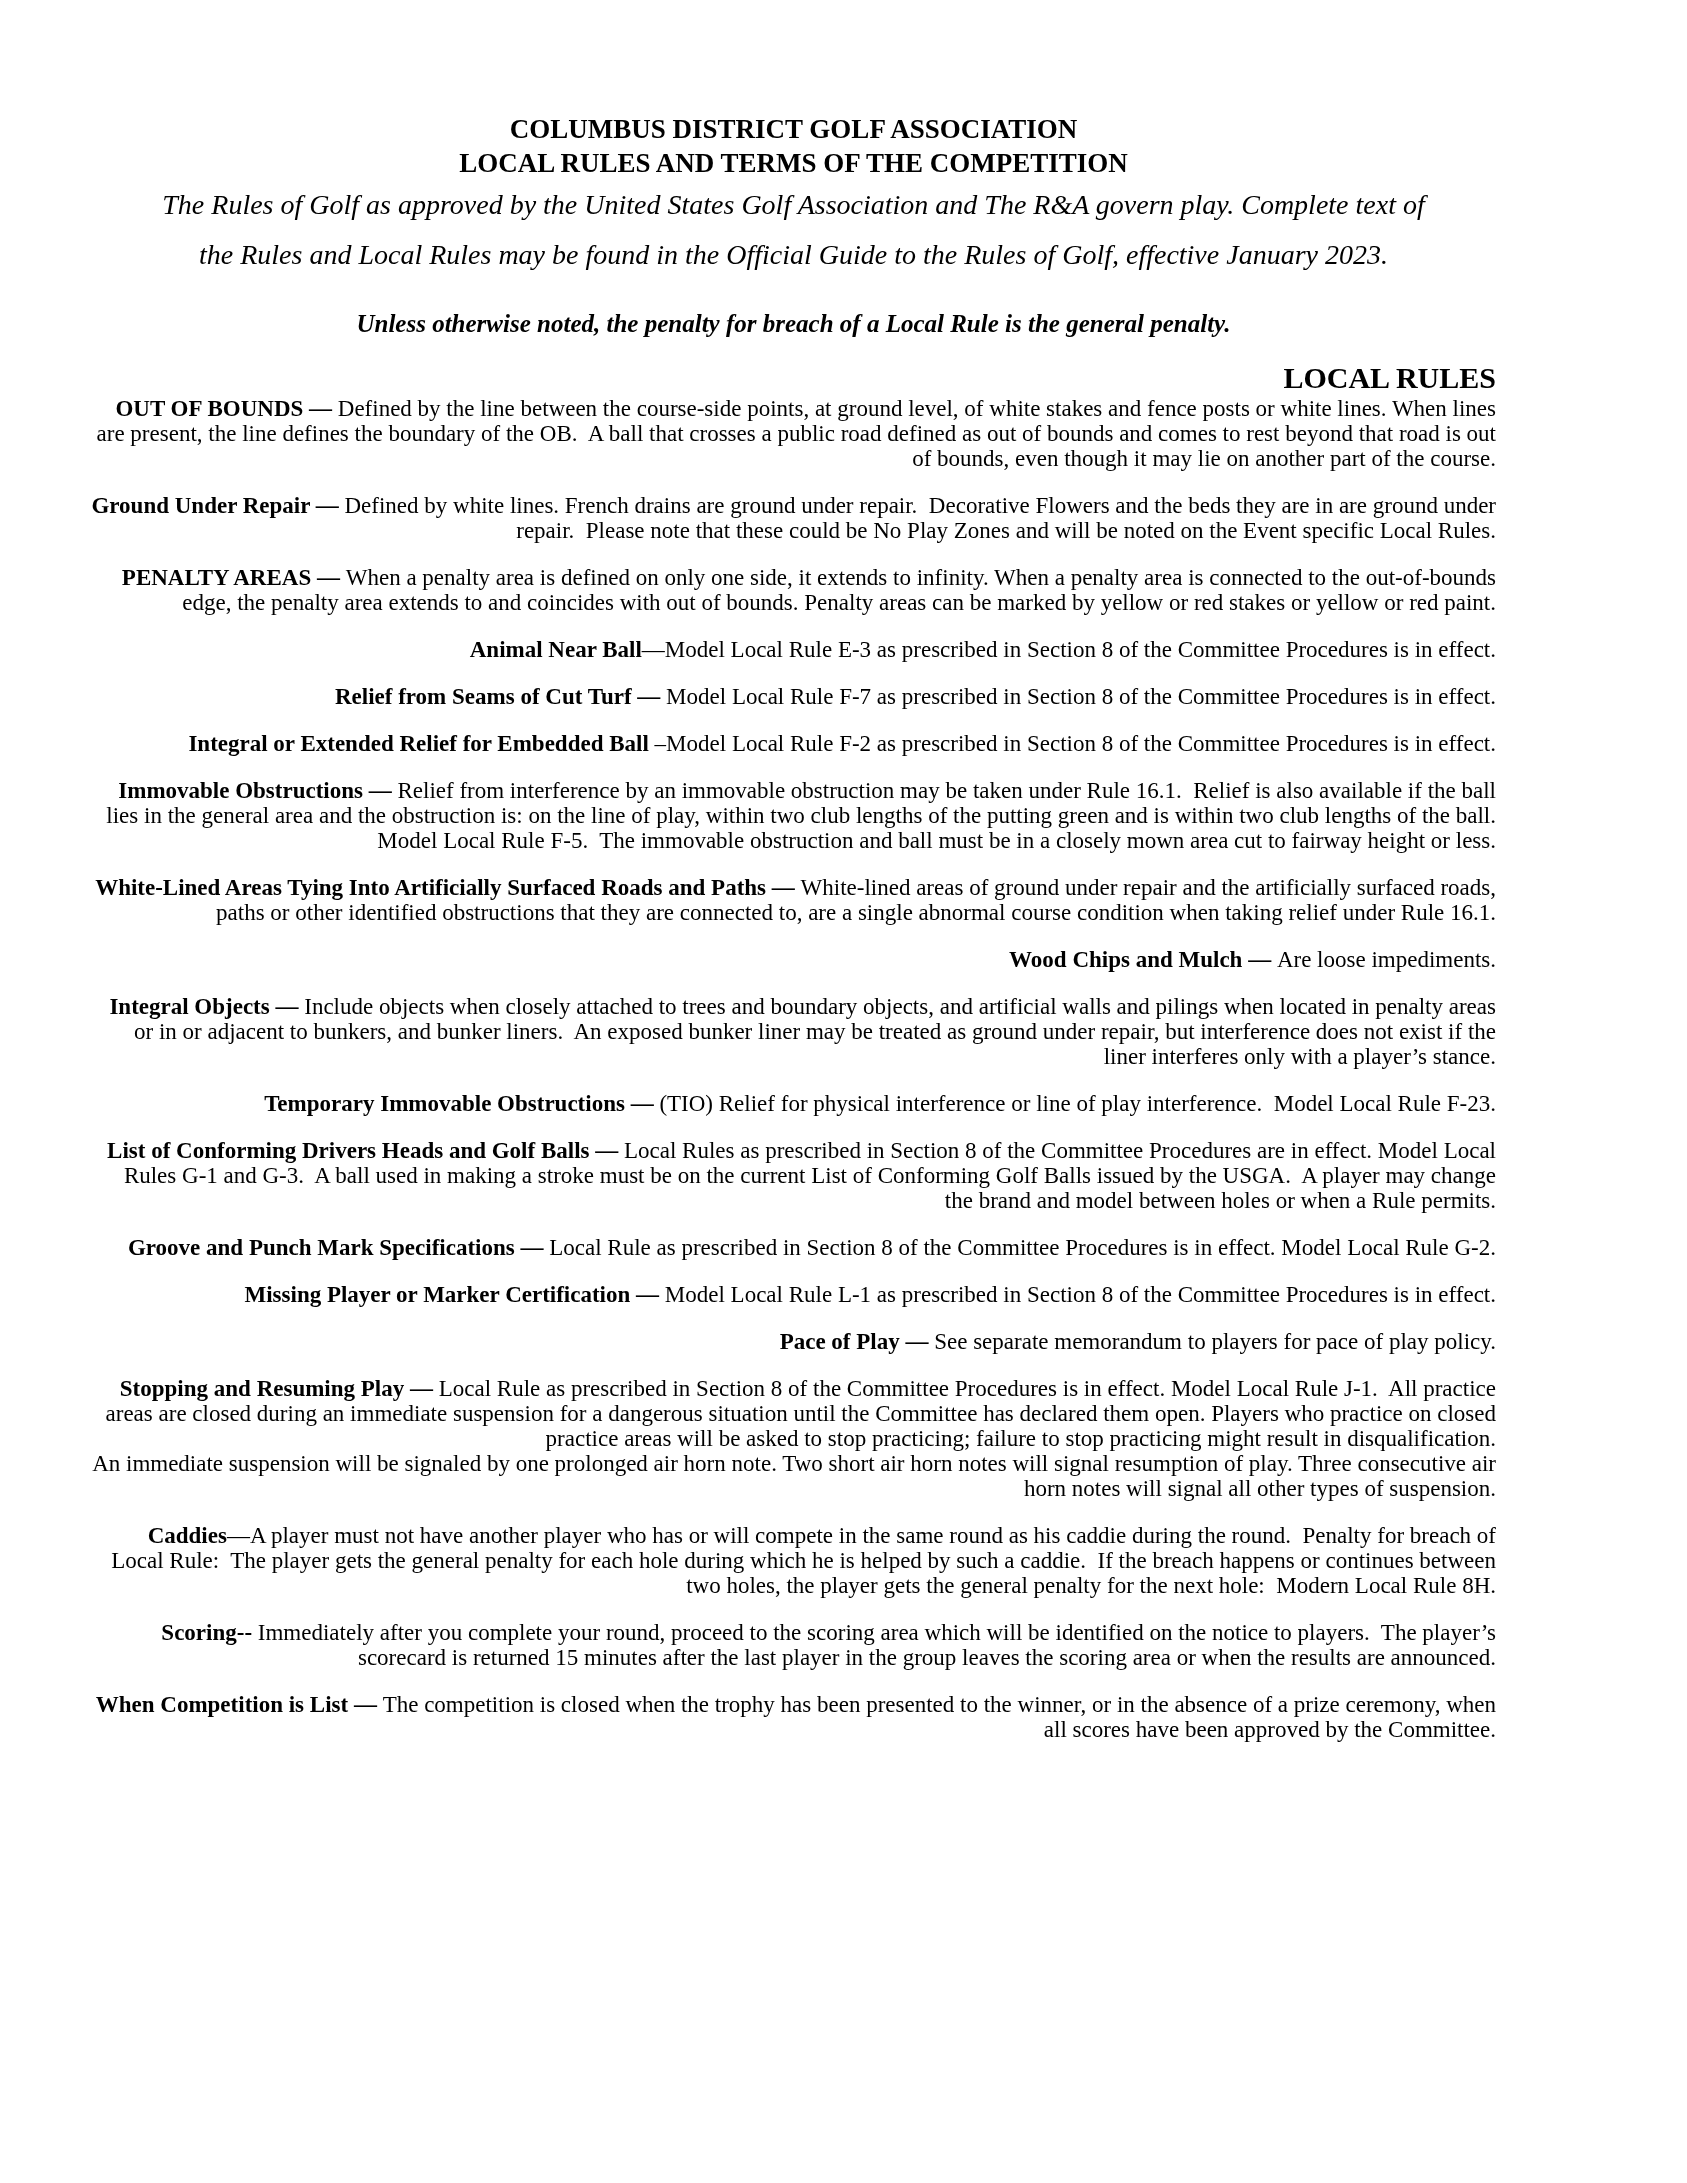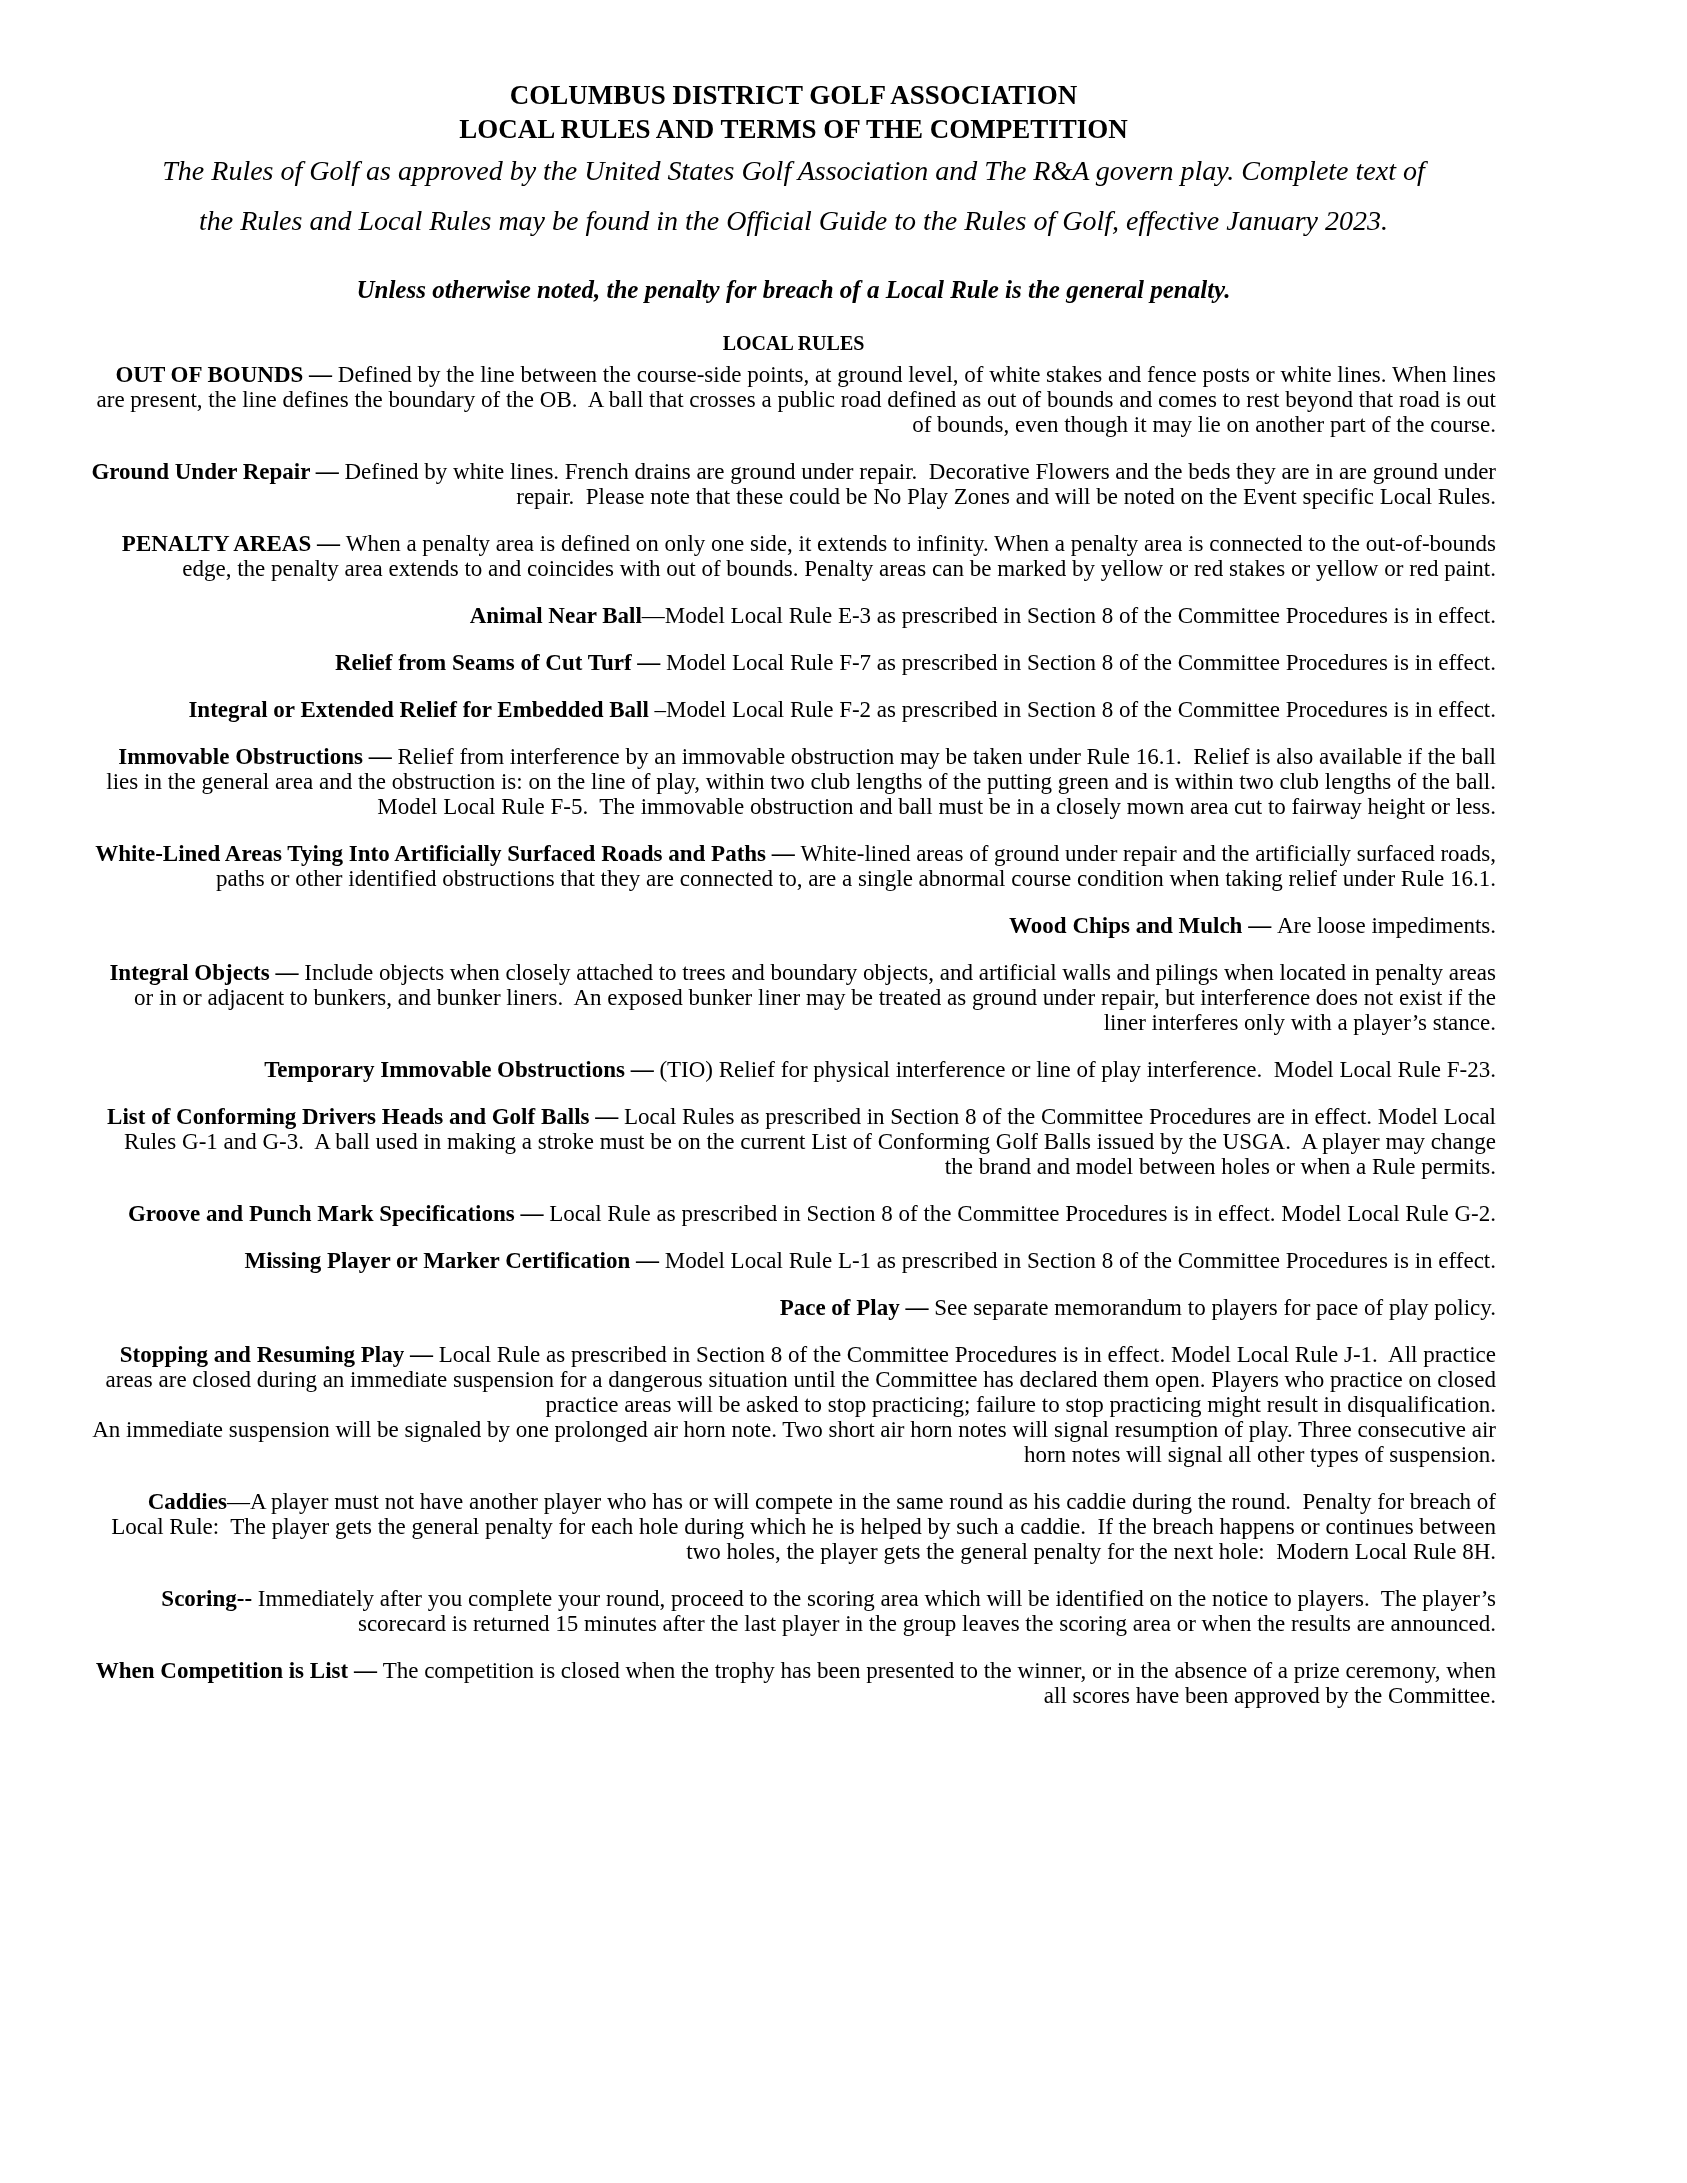--- a/index.html
+++ b/index.html
@@ -8,21 +8,21 @@
     height: 2183px;
     background: #ffffff;
     color: #000000;
     font-family: "Liberation Serif", serif;
     overflow: hidden;
   }
   .page {
     box-sizing: border-box;
     width: 1405px;
     margin-left: 91px;
-    padding-top: 78px;
+    padding-top: 112px;
   }
   .title-block { text-align: center; }
   .title-line {
     font-weight: bold;
     font-size: 27px;
     line-height: 34px;
     white-space: pre-wrap;
   }
   .subtitle {
     font-style: italic;
@@ -34,23 +34,23 @@
   .penalty-note {
     text-align: center;
     font-weight: bold;
     font-size: 25px;
     line-height: 34px;
     margin-top: 27px;
     white-space: pre-wrap;
     font-style: italic;
   }
   .section-heading {
-    text-align: center;
+    text-align: right;
     font-weight: bold;
-    font-size: 20px;
+    font-size: 30px;
     line-height: 25px;
     margin-top: 23.6px;
   }
   .rules { margin-top: 6.7px; }
   .rule {
     font-size: 23px;
     line-height: 25px;
     margin: 0 0 22px 0;
     white-space: pre-wrap;
     text-align: right;

